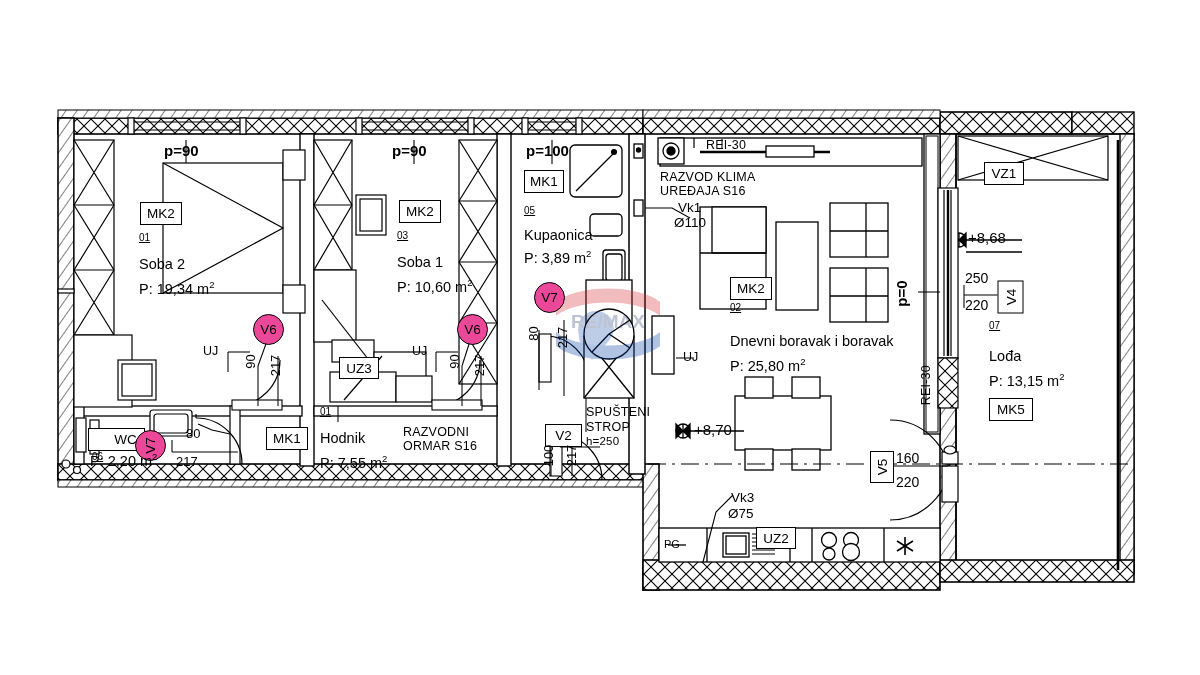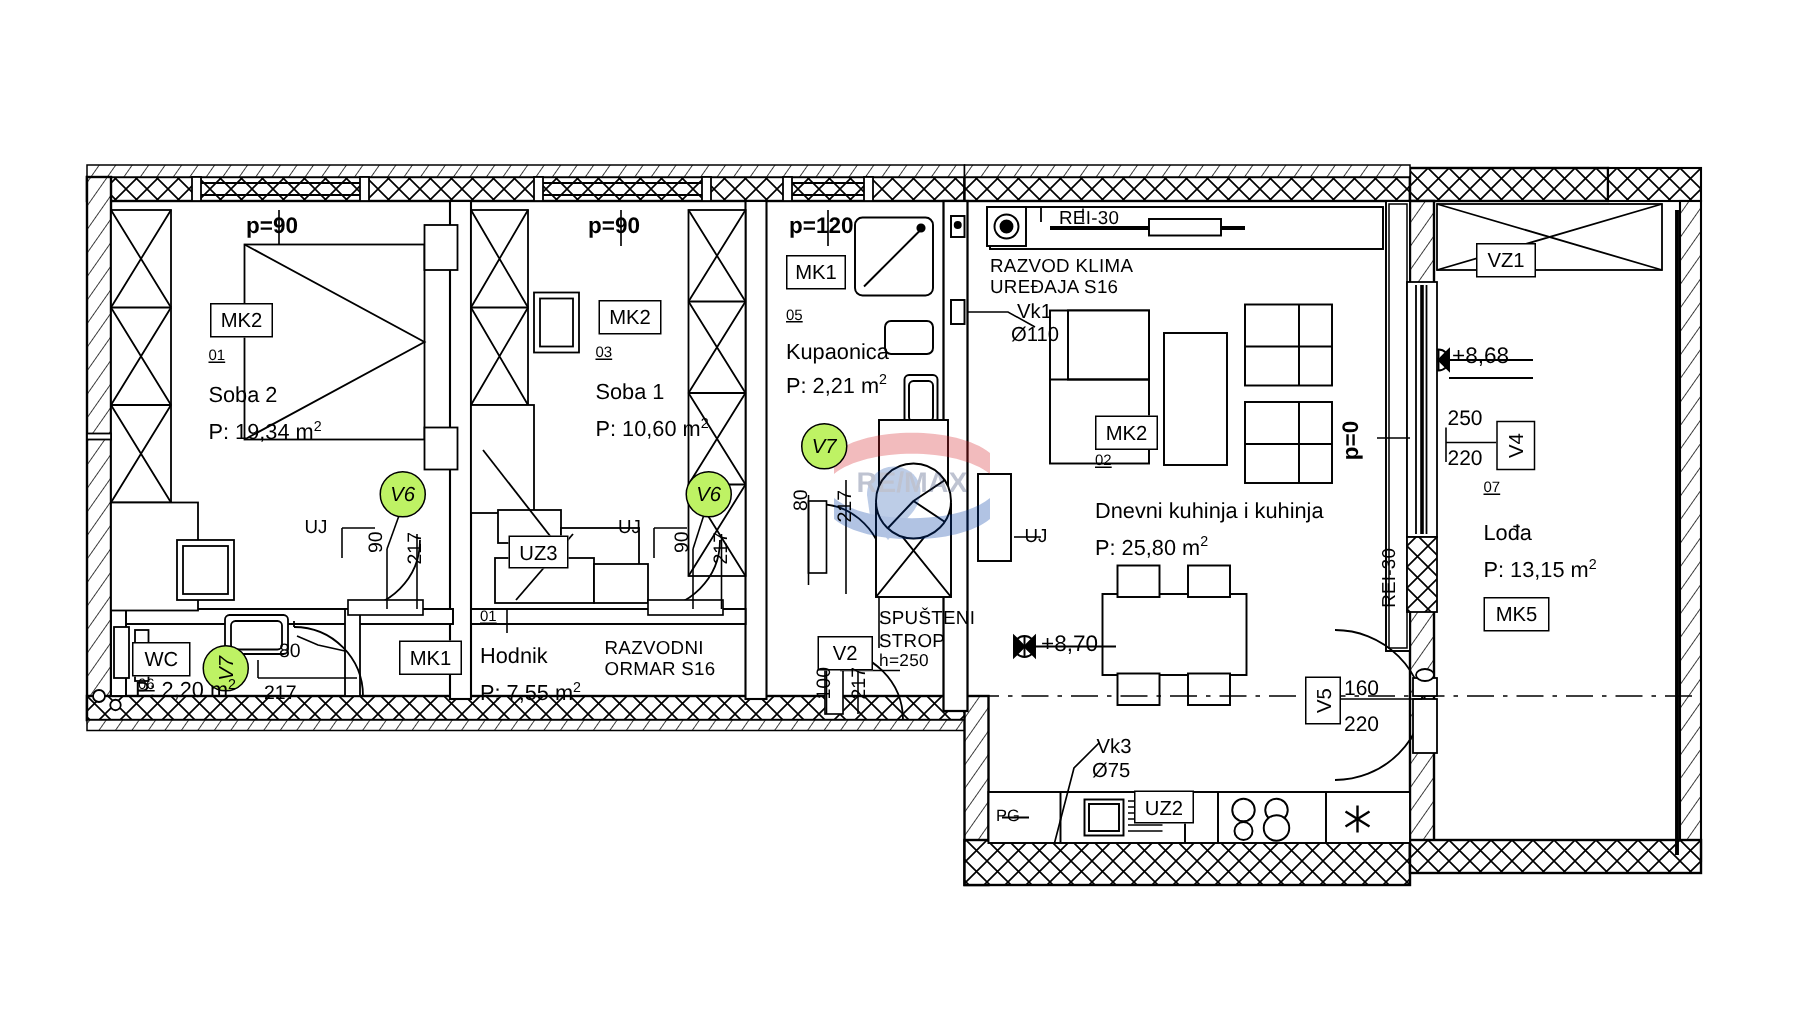--- a/index.html
+++ b/index.html
@@ -5,22 +5,22 @@
   html,body{margin:0;padding:0;background:#ffffff;}
   body{width:1200px;height:675px;overflow:hidden;font-family:"Liberation Sans",sans-serif;color:#000;}
   #stage{position:relative;width:1200px;height:675px;background:#fff;}
   #plan{position:absolute;left:0;top:0;width:1200px;height:675px;}
   .lbl{position:absolute;white-space:pre;font-family:"Liberation Sans",sans-serif;color:#000;line-height:1.15;}
   .roomname{font-size:14.5px;}
   .roomnum{font-size:10px;text-decoration:underline;}
   .roomarea{font-size:14.5px;}
   .tag{position:absolute;border:1.6px solid #000;background:#fff;font-size:13.5px;
        display:flex;align-items:center;justify-content:center;font-family:"Liberation Sans",sans-serif;}
-  .circtag{position:absolute;border:1.8px solid #000;border-radius:50%;background:#bef264;
-       display:flex;align-items:center;justify-content:center;font-size:13.5px;font-style:italic;}
+  .circtag{position:absolute;border:1.8px solid #000;border-radius:50%;background:#ec4899;
+       display:flex;align-items:center;justify-content:center;font-size:13.5px;}
   .dim{position:absolute;font-size:13px;}
   .rot90{transform:rotate(-90deg);}
   .small{font-size:12.5px;}
   .note{font-size:12.5px;letter-spacing:.2px;}
   .sup{font-size:9.5px;vertical-align:super;}
   
   #wm{position:absolute;left:548px;top:268px;width:120px;height:122px;opacity:.30;pointer-events:none;}
 </style>
 </head>
 <body>
@@ -374,30 +374,30 @@
 
 <svg id="wm" viewBox="0 0 120 122">
   <path d="M8 34 C30 16, 90 16, 112 34 L112 48 C90 30, 30 30, 8 48 Z" fill="#d62027"></path>
   <path d="M8 78 C30 96, 90 96, 112 78 L112 64 C90 82, 30 82, 8 64 Z" fill="#003da5"></path>
   <path d="M30 62 C30 48, 42 40, 54 44 C66 48, 70 62, 60 74 L44 92 L32 76 Z" fill="#003da5" opacity=".85"></path>
   <text x="60" y="60" font-family="Liberation Sans, sans-serif" font-size="19" font-weight="bold" fill="#2a3b6a" text-anchor="middle">RE/MAX</text>
 </svg>
 
 <div class="lbl" style="left:164px;top:142px;font-size:15px;font-weight:600;">p=90</div>
 <div class="lbl" style="left:392px;top:142px;font-size:15px;font-weight:600;">p=90</div>
-<div class="lbl" style="left:526px;top:142px;font-size:15px;font-weight:600;">p=120</div>
+<div class="lbl" style="left:526px;top:142px;font-size:15px;font-weight:600;">p=100</div>
 <div class="lbl rot90" style="left:888px;top:285px;font-size:15px;font-weight:600;">p=0</div>
 
 <div class="tag" style="left:140px;top:202px;width:40px;height:21px;">MK2</div>
 <div class="tag" style="left:399px;top:200px;width:40px;height:21px;">MK2</div>
 <div class="tag" style="left:730px;top:277px;width:40px;height:21px;">MK2</div>
 <div class="tag" style="left:524px;top:170px;width:38px;height:21px;">MK1</div>
 <div class="tag" style="left:266px;top:427px;width:40px;height:21px;">MK1</div>
 <div class="tag" style="left:989px;top:398px;width:42px;height:21px;">MK5</div>
-<div class="tag" style="left:88px;top:428px;width:37px;height:21px;">WC</div>
+<div class="tag" style="left:88px;top:428px;width:37px;height:21px;padding-left:18px;">WC</div>
 <div class="tag" style="left:339px;top:357px;width:38px;height:20px;">UZ3</div>
 <div class="tag" style="left:756px;top:527px;width:38px;height:20px;">UZ2</div>
 <div class="tag" style="left:984px;top:162px;width:38px;height:21px;">VZ1</div>
 <div class="tag rot90" style="left:994px;top:284px;width:31px;height:24px;">V4</div>
 <div class="tag rot90" style="left:866px;top:455px;width:30px;height:22px;">V5</div>
 <div class="tag" style="left:545px;top:424px;width:35px;height:21px;">V2</div>
 
 <div class="lbl small" style="left:203px;top:344px;">UJ</div>
 <div class="lbl small" style="left:412px;top:344px;">UJ</div>
 <div class="lbl small" style="left:683px;top:350px;">UJ</div>
@@ -443,24 +443,24 @@
 <div class="lbl roomnum" style="left:139px;top:232px;">01</div>
 <div class="lbl roomname" style="left:139px;top:256px;">Soba 2</div>
 <div class="lbl roomarea" style="left:139px;top:280px;"><span>P: 19,34 m</span><span class="sup">2</span></div>
 
 <div class="lbl roomnum" style="left:397px;top:230px;">03</div>
 <div class="lbl roomname" style="left:397px;top:254px;">Soba 1</div>
 <div class="lbl roomarea" style="left:397px;top:278px;"><span>P: 10,60 m</span><span class="sup">2</span></div>
 
 <div class="lbl roomnum" style="left:524px;top:205px;">05</div>
 <div class="lbl roomname" style="left:524px;top:227px;">Kupaonica</div>
-<div class="lbl roomarea" style="left:524px;top:249px;"><span>P: 2,21 m</span><span class="sup">2</span></div>
+<div class="lbl roomarea" style="left:524px;top:249px;"><span>P: 3,89 m</span><span class="sup">2</span></div>
 
 <div class="lbl roomnum" style="left:730px;top:302px;">02</div>
-<div class="lbl roomname" style="left:730px;top:333px;">Dnevni kuhinja i kuhinja</div>
+<div class="lbl roomname" style="left:730px;top:333px;">Dnevni boravak i boravak</div>
 <div class="lbl roomarea" style="left:730px;top:357px;"><span>P: 25,80 m</span><span class="sup">2</span></div>
 
 <div class="lbl roomnum" style="left:320px;top:406px;">01</div>
 <div class="lbl roomname" style="left:320px;top:430px;">Hodnik</div>
 <div class="lbl roomarea" style="left:320px;top:454px;"><span>P: 7,55 m</span><span class="sup">2</span></div>
 
 <div class="lbl roomnum" style="left:92px;top:408px;margin-top:43px;">06</div>
 <div class="lbl roomarea" style="left:90px;top:452px;"><span>P: 2,20 m</span><span class="sup">2</span></div>
 
 <div class="lbl roomnum" style="left:989px;top:320px;">07</div>

